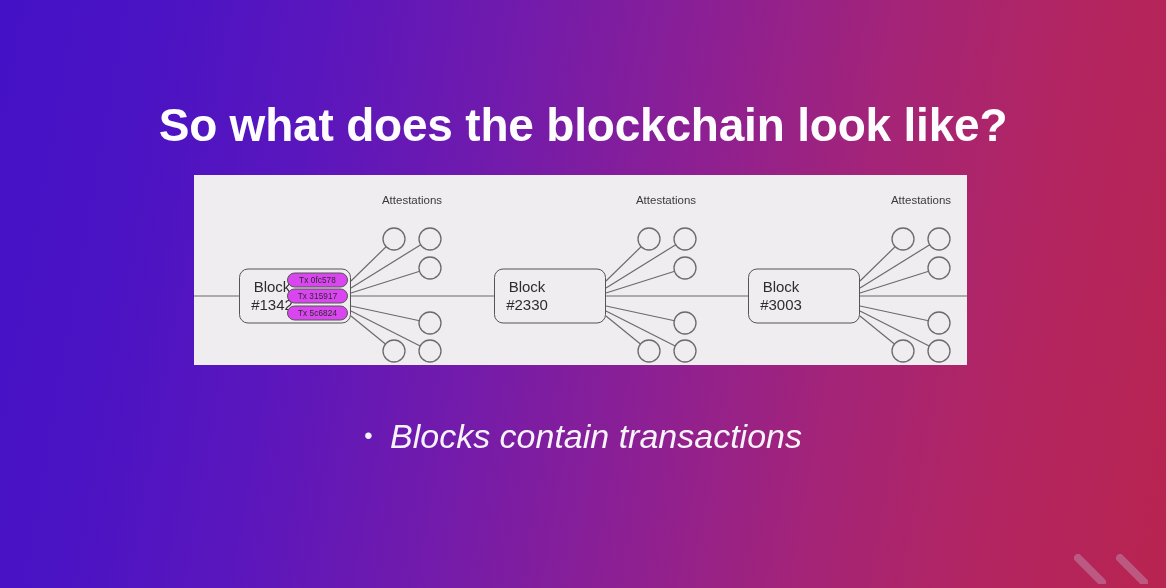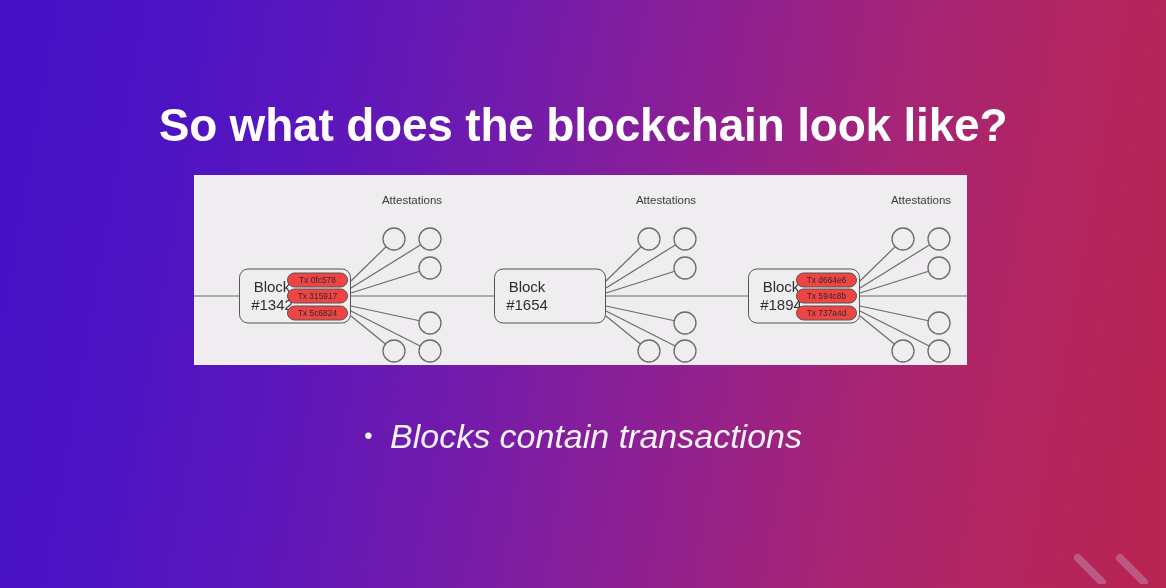--- a/index.html
+++ b/index.html
@@ -99,21 +99,21 @@
     display: flex;
     flex-direction: column;
     gap: 1.5px;
   }
 
   .tx-pill {
     width: 61px;
     height: 15px;
     border: 1.2px solid #555;
     border-radius: 8px;
-    background: #ef4444;
+    background: #d946ef;
     font-size: 8.2px;
     color: #2b2b2b;
     display: flex;
     align-items: center;
     justify-content: center;
     white-space: nowrap;
     letter-spacing: 0.1px;
   }
 
   
@@ -231,33 +231,28 @@
     <div class="tx-stack">
       <div class="tx-pill">Tx 0fc578</div>
       <div class="tx-pill">Tx 315917</div>
       <div class="tx-pill">Tx 5c6824</div>
     </div>
   </div>
 
   <div class="block-node" style="left:356px; top:121px;">
     <div class="block-label">
       <span>Block</span><br>
-      <span>#1654</span>
+      <span>#2330</span>
     </div>
   </div>
 
   <div class="block-node" style="left:610px; top:121px;">
     <div class="block-label">
       <span>Block</span><br>
-      <span>#1894</span>
-    </div>
-    <div class="tx-stack">
-      <div class="tx-pill">Tx d664e6</div>
-      <div class="tx-pill">Tx 594c8b</div>
-      <div class="tx-pill">Tx 737a4d</div>
+      <span>#3003</span>
     </div>
   </div>
 
 </div>
 
 <div class="bullet-list">
   <div class="bullet-row">
     <span class="bullet-dot">•</span><span class="bullet-text">Blocks contain transactions</span>
   </div>
 </div>

